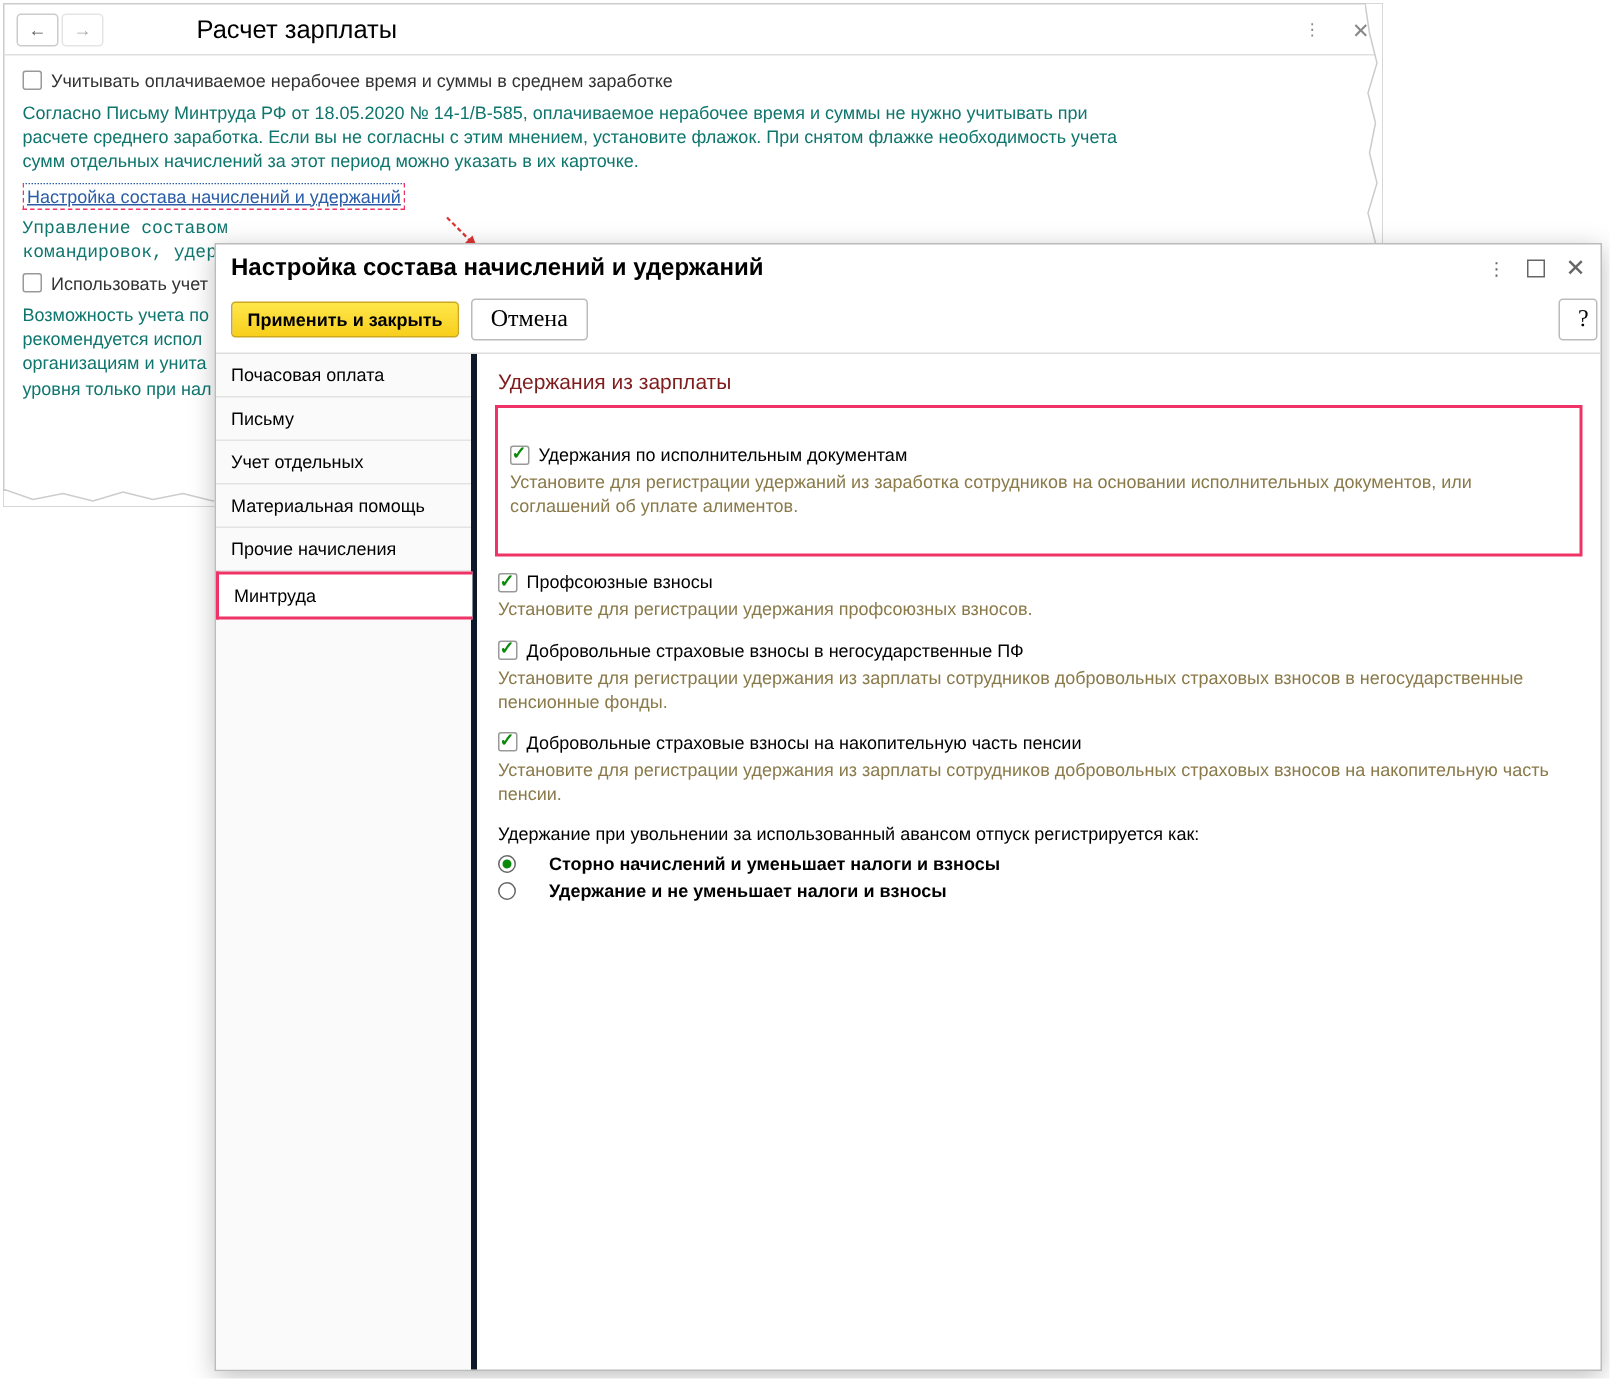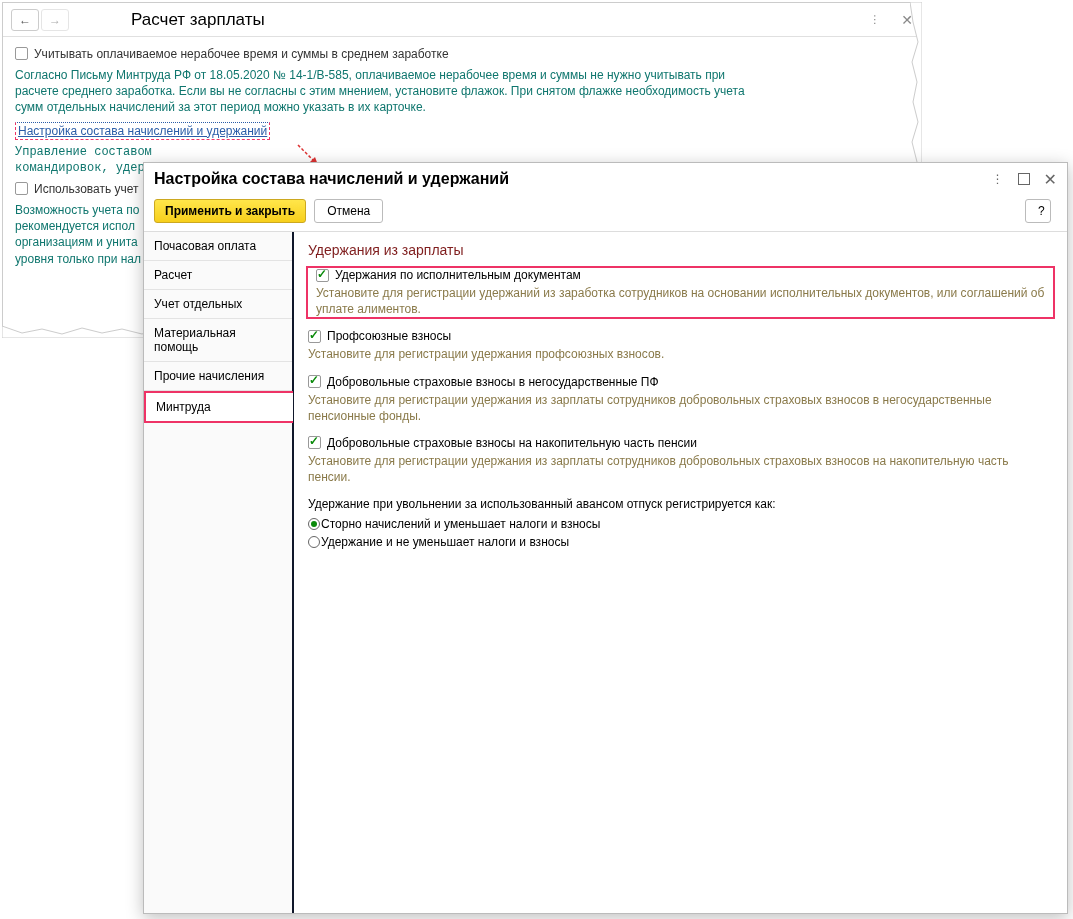--- a/index.html
+++ b/index.html
@@ -53,40 +53,40 @@
     }
     .modal-header {
       display:flex; align-items:center;
       height: 32px; padding: 0 10px;
     }
     .modal-title { font-size: 16px; font-weight:bold; }
     .modal-actions { margin-left:auto; display:flex; gap:14px; align-items:center; color:#666;}
     .modal-actions span{cursor:pointer;}
     .icon-max{width:12px;height:12px;border:1.5px solid #666;display:inline-block;}
     .icon-x{font-size:16px;}
-    .modal-toolbar { display:flex; align-items:center; gap:8px; padding:4px 16px 8px 10px;}
+    .modal-toolbar { display:flex; align-items:center; gap:8px; padding:4px 2px 8px 10px;}
     .btn-primary {
       background: linear-gradient(#ffe64a,#f7cf1c);
       border:1px solid #cca820; border-radius:3px;
       padding:4px 10px; font-weight:bold; font-size:12px; cursor:pointer;
     }
-    .btn { background:#fff;border:1px solid #bbb;border-radius:3px;padding:4px 12px;cursor:pointer;font-size:12px;}
+    .btn { background:#fff;border:1px solid #bbb;border-radius:3px;padding:4px 12px;cursor:pointer;font-size:16px;font-family:Liberation Serif, serif;}
     .btn-help {margin-left:auto; width:26px;text-align:center;}
     .modal-body {display:flex; flex:1; border-top:1px solid #ddd;}
-    .tabs {width:150px; border-right:2px solid #0f172a; background:#fafafa; padding-top:0;}
+    .tabs {width:174px; border-right:4px solid #0f172a; background:#fafafa; padding-top:0;}
     .tab {padding:7px 10px; border-bottom:1px solid #e3e3e3; cursor:pointer; font-size:12px;}
     .tab.active{background:#fff;border:2px solid #e36;border-right:none;margin-right:-1px;font-weight:normal;}
     .content {flex:1; padding:10px 14px; overflow:auto;}
     .content-title{color:#7f1d1d; font-size:14px; margin-bottom:10px;}
     .setting-block{margin-bottom:12px;}
-    .setting-block.hl{border:2px solid #e36; padding:0 8px; margin:-2px -2px 10px -2px;}
+    .setting-block.hl{border:2px solid #e36; padding:24px 8px; margin:-2px -2px 10px -2px;}
     .setting-chkrow{display:flex;align-items:center;gap:6px;}
     .setting-desc{color:#8a7a4a; margin-top:3px; line-height:1.35;}
     .radio-title{margin:8px 0 6px 0;}
-    .radio-row{display:flex;align-items:center;gap:1px;margin-bottom:4px;}
+    .radio-row{display:flex;align-items:center;gap:22px;margin-bottom:4px;font-weight:bold;}
     .radio{width:12px;height:12px;border:1px solid #666;border-radius:50%;display:inline-block;position:relative;}
     .radio.on::after{content:"";position:absolute;top:2px;left:2px;width:6px;height:6px;border-radius:50%;background:#0a8a0a;}
     svg.tear{position:absolute;pointer-events:none;}
   </style>
 </head>
 <body>
 
 <div class="bg-window">
   <div class="bg-header">
     <span class="nav-btn">←</span>
@@ -141,21 +141,21 @@
     </div>
   </div>
   <div class="modal-toolbar">
     <button class="btn-primary">Применить и закрыть</button>
     <button class="btn">Отмена</button>
     <button class="btn btn-help">?</button>
   </div>
   <div class="modal-body">
     <div class="tabs">
       <div class="tab">Почасовая оплата</div>
-      <div class="tab">Расчет</div>
+      <div class="tab">Письму</div>
       <div class="tab">Учет отдельных</div>
       <div class="tab">Материальная помощь</div>
       <div class="tab">Прочие начисления</div>
       <div class="tab active">Минтруда</div>
     </div>
     <div class="content">
       <div class="content-title">Удержания из зарплаты</div>
 
       <div class="setting-block hl">
         <div class="setting-chkrow">

